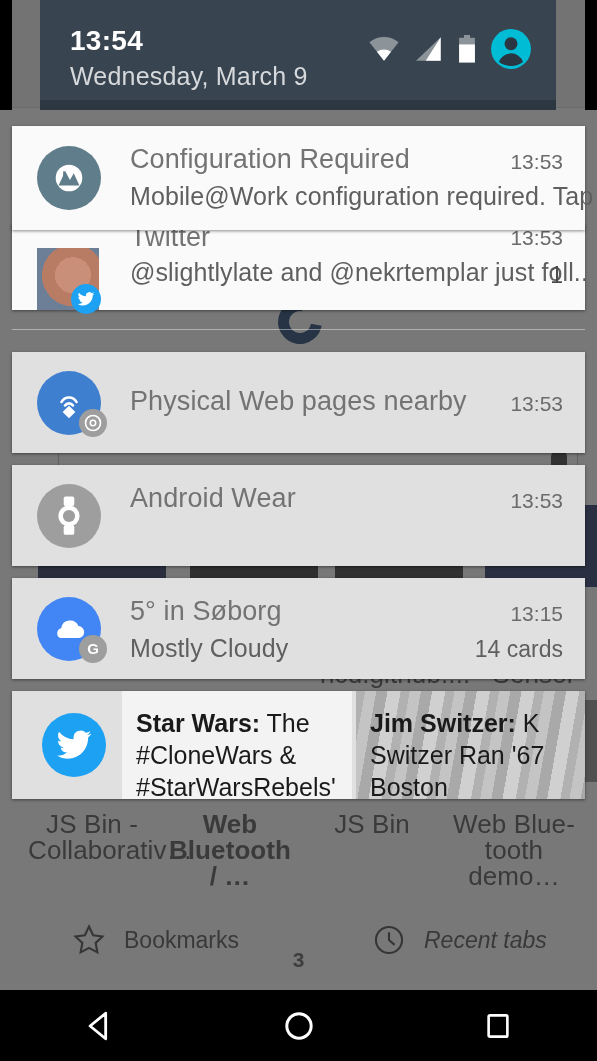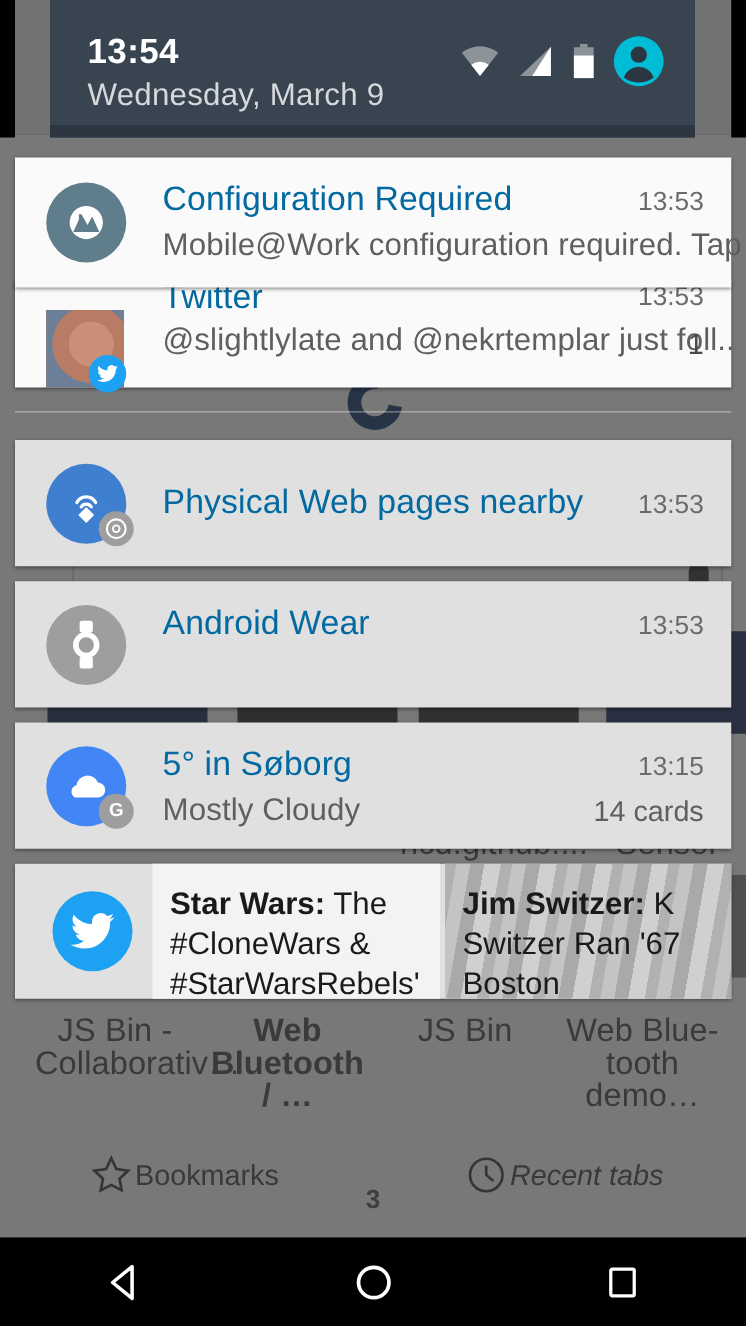--- a/index.html
+++ b/index.html
@@ -45,21 +45,21 @@
   .bd-tile { position: absolute; width: 128px; }
   .bd-thumb { width: 128px; height: 82px; background: #3c3c3c; }
   .bd-label {
     margin-top: 6px; font-size: 26px; color: #4a4a4a; text-align: center;
     line-height: 26px; letter-spacing: .1px;
   }
   .bd-bottom {
     position: absolute; left: 0; top: 905px; width: 597px; height: 85px;
   }
   .bd-bbtn {
-    position: absolute; top: 18px; display: flex; align-items: center; gap: 2px;
+    position: absolute; top: 18px; display: flex; align-items: center; gap: 18px;
     font-size: 23px; color: #464646;
   }
   .bd-pageind {
     position: absolute; left: 0; top: 948px; width: 597px; text-align: center;
     font-size: 21px; color: #555; font-weight: bold;
   }
 
   
   #scrim {
     position: absolute; left: 0; top: 0; width: 597px; height: 990px;
@@ -102,21 +102,21 @@
     width: 64px; height: 64px; border-radius: 50%;
     display: flex; align-items: center; justify-content: center;
   }
   .n-badge {
     position: absolute; right: -6px; bottom: -2px;
     width: 28px; height: 28px; border-radius: 50%;
     display: flex; align-items: center; justify-content: center;
     font-size: 15px; color: #fff; font-weight: bold;
   }
   .n-title {
-    position: absolute; left: 118px; font-size: 27px; color: #0369a1;
+    position: absolute; left: 118px; font-size: 27px; color: #737373;
     letter-spacing: .1px; white-space: nowrap; overflow: hidden;
   }
   .n-text {
     position: absolute; left: 118px; font-size: 25px; color: #5f5f5f;
     letter-spacing: .1px; white-space: nowrap; overflow: hidden;
   }
   .n-time {
     position: absolute; right: 22px; font-size: 21px; color: #6b6b6b;
   }
   .n-sub {

